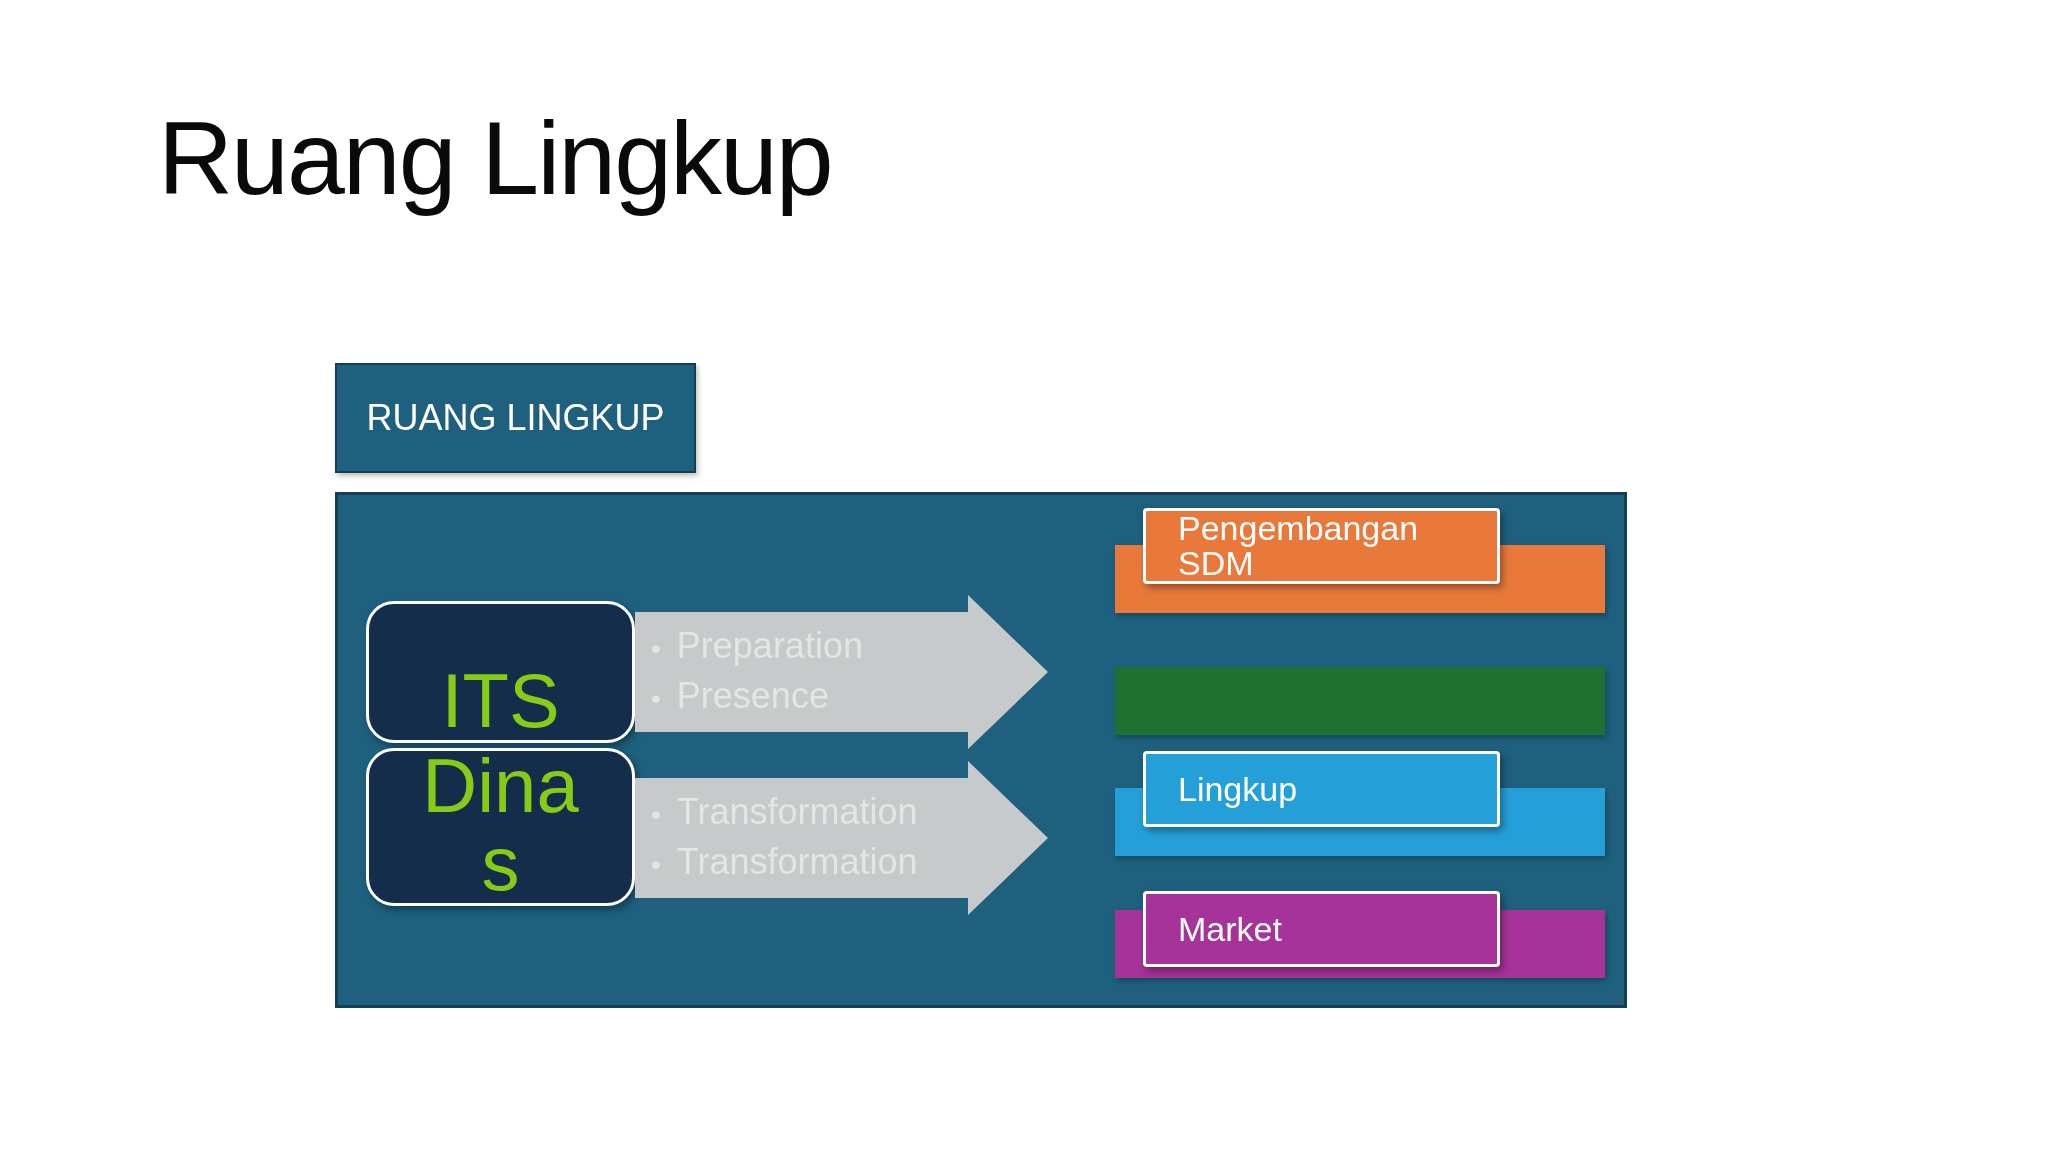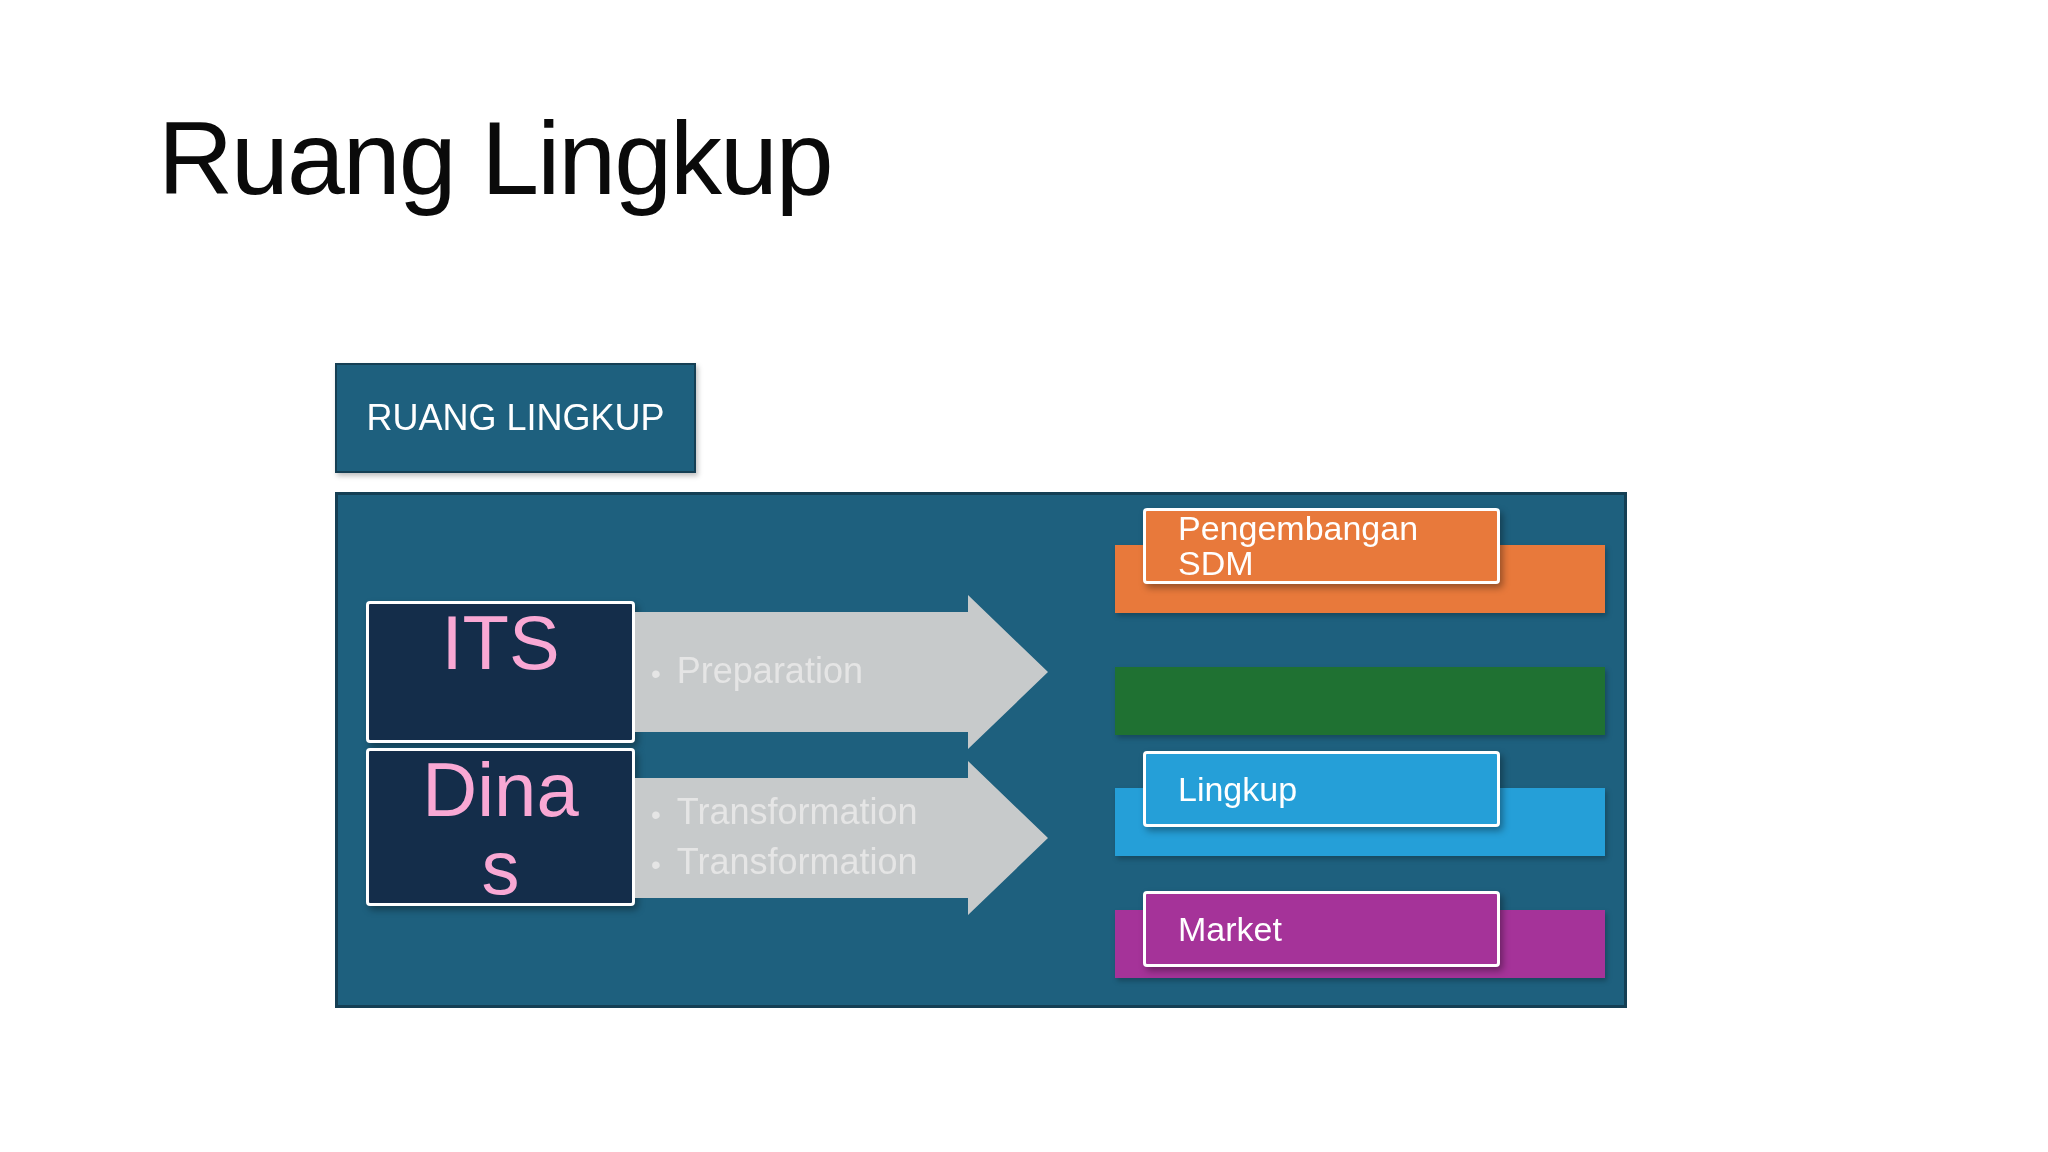--- a/index.html
+++ b/index.html
@@ -18,22 +18,22 @@
     display:flex;align-items:center;justify-content:center;
     color:#ffffff;font-size:36px;box-shadow:2px 3px 5px rgba(0,0,0,.25);
   }
   .main-box{
     position:absolute;left:335px;top:492px;width:1292px;height:516px;
     box-sizing:border-box;background:#1E607E;border:3px solid #153F54;
   }
   
   .node{
     position:absolute;left:28px;width:269px;box-sizing:border-box;
-    background:#142D4A;border:3px solid #ffffff;border-radius:4px;
-    color:#f9a8d4;display:flex;flex-direction:column;align-items:center;justify-content:flex-start;
+    background:#142D4A;border:3px solid #ffffff;border-radius:28px;
+    color:#84cc16;display:flex;flex-direction:column;align-items:center;justify-content:flex-end;
     font-size:76px;line-height:78px;box-shadow:3px 4px 7px rgba(0,0,0,.35);
   }
   .node.its{top:106px;height:142px;}
   .node.dinas{top:253px;height:158px;}
   .node-line{display:block;text-align:center;}
   
   .arrow{position:absolute;left:297px;width:413px;height:154px;}
   .arrow.a1{top:100px;}
   .arrow.a2{top:266px;}
   .arrow-shape{
@@ -85,20 +85,21 @@
 
     <div class="node dinas">
       <span class="node-line">Dina</span>
       <span class="node-line">s</span>
     </div>
 
     <div class="arrow a1">
       <div class="arrow-shape"></div>
       <div class="arrow-text">
         <div class="bullet-line">Preparation</div>
+        <div class="bullet-line">Presence</div>
       </div>
     </div>
 
     <div class="arrow a2">
       <div class="arrow-shape"></div>
       <div class="arrow-text">
         <div class="bullet-line">Transformation</div>
         <div class="bullet-line">Transformation</div>
       </div>
     </div>

